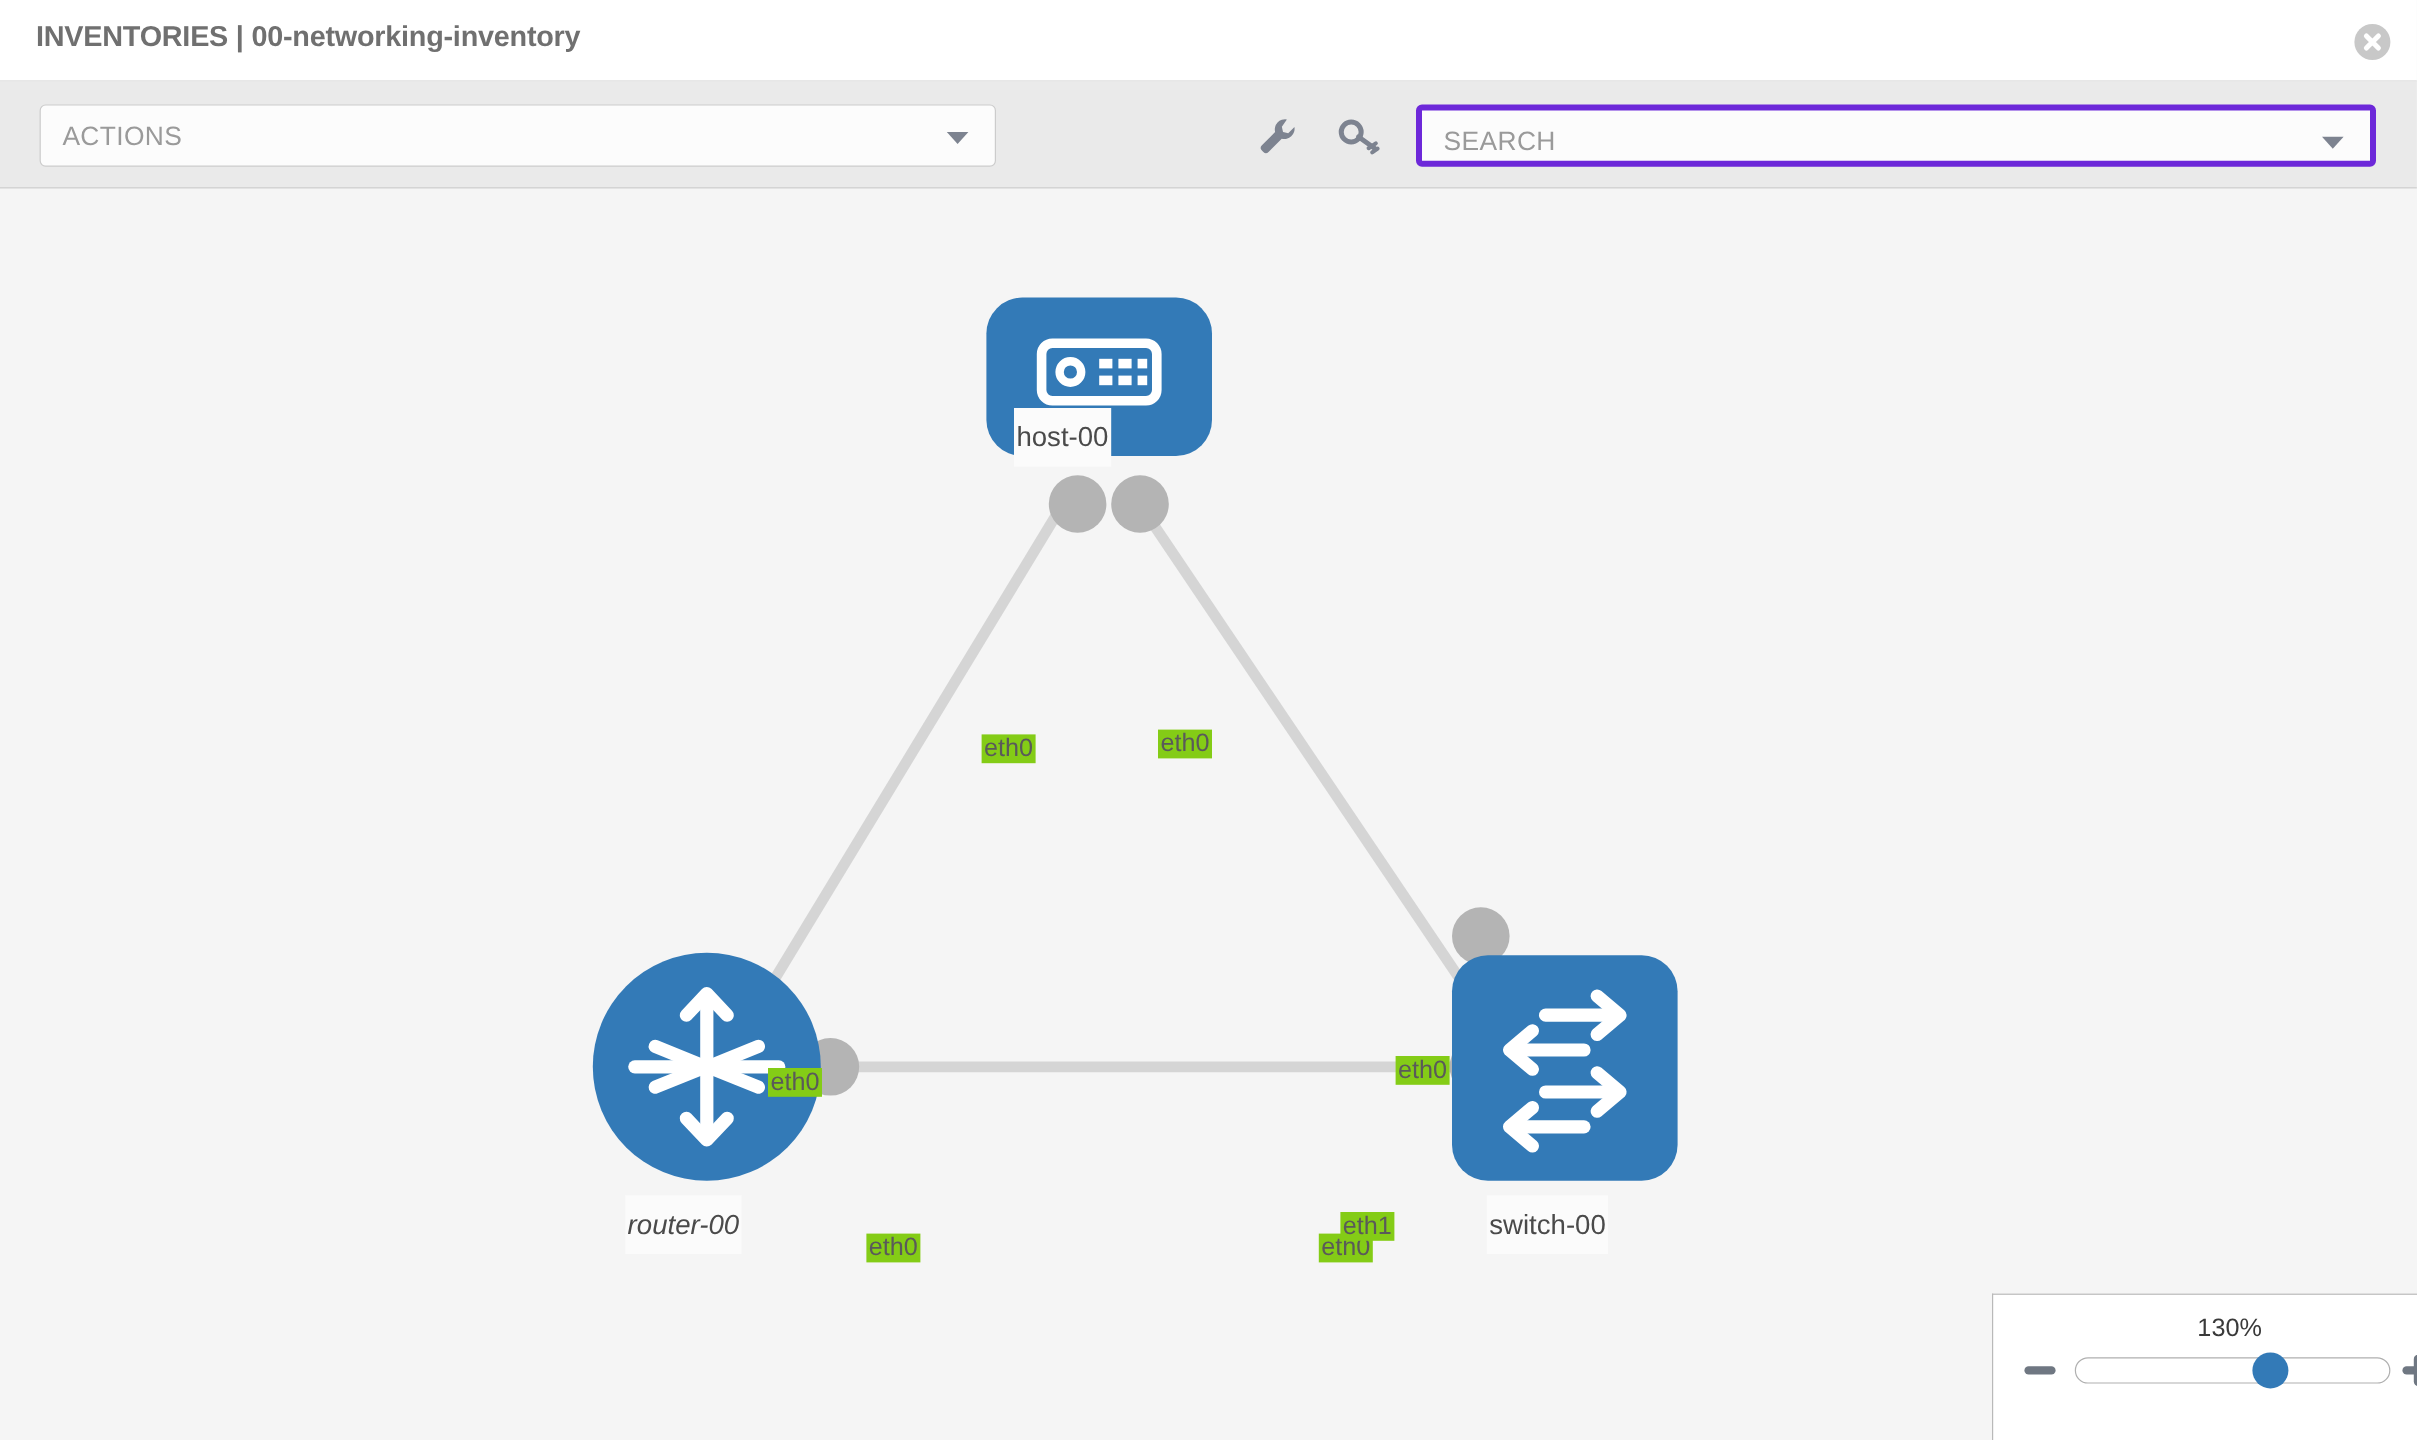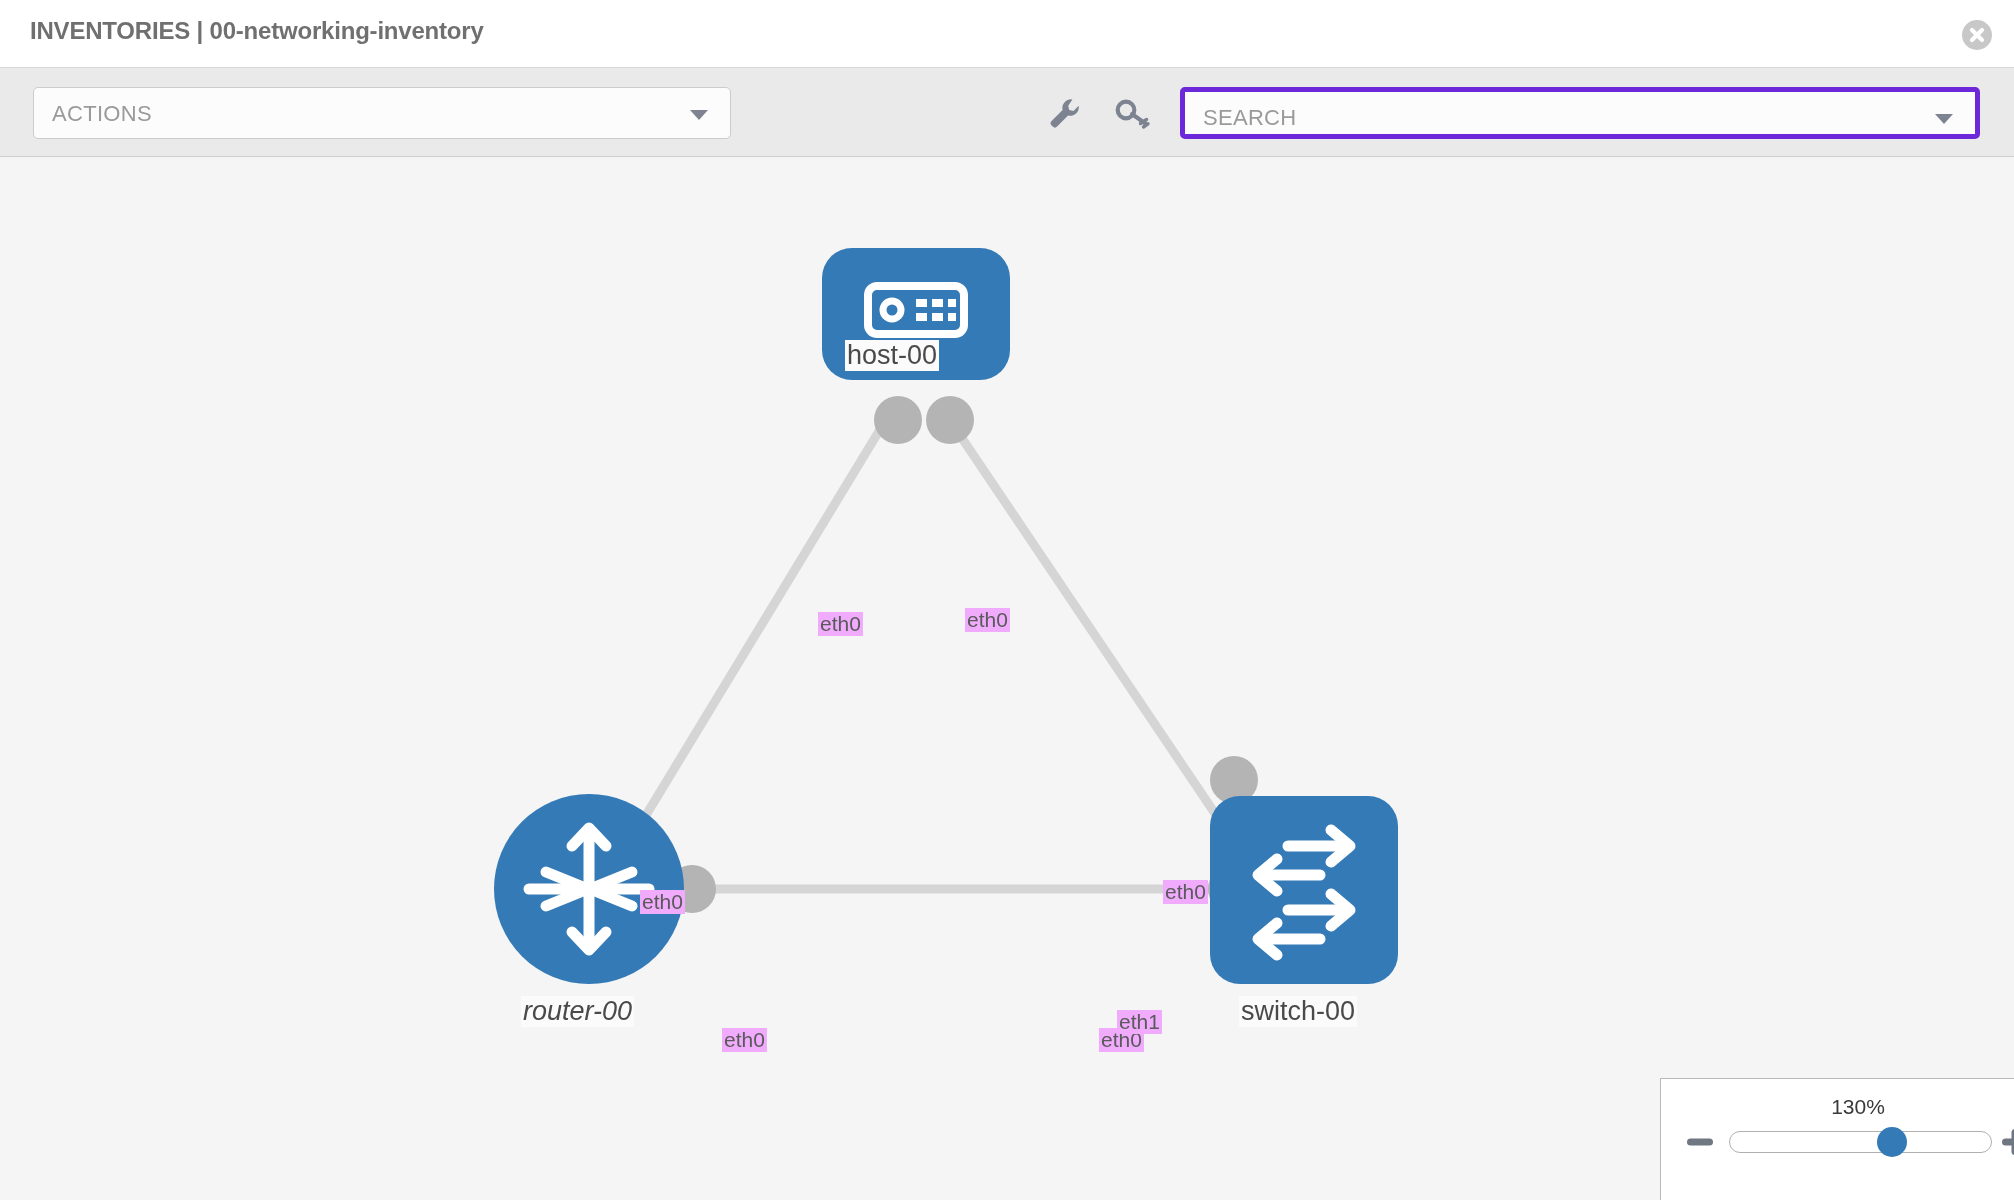--- a/index.html
+++ b/index.html
@@ -42,21 +42,21 @@
   .toolbar {
     position: absolute;
     left: 0; top: 68px;
     width: 2014px; height: 89px;
     background: #eaeaea;
     border-bottom: 1px solid #cfcfcf;
   }
   .actions-select {
     position: absolute;
     left: 33px; top: 87px;
-    width: 698px; height: 52px;
+    width: 797px; height: 52px;
     background: #fcfcfc;
     border: 1px solid #cccccc;
     border-radius: 5px;
   }
   .actions-label {
     position: absolute;
     left: 18px; top: 13px;
     font-size: 22px;
     color: #9a9a9a;
     letter-spacing: 0.3px;
@@ -100,31 +100,31 @@
     left: 0; top: 158px;
     width: 2014px; height: 1042px;
     background: #f5f5f5;
     overflow: hidden;
   }
   .graph-svg { position: absolute; left: 0; top: 0; }
 
   
   .node-label {
     position: absolute;
-    font-size: 27px;
+    font-size: 23px;
     color: #4a4a4a;
     background: #fbfbfb;
     white-space: nowrap;
-    padding: 0 2px;
+    padding: 11px 2px;
   }
   .iface-label {
     position: absolute;
     font-size: 21px;
     color: #5a5a5a;
-    background: #f0abfc;
+    background: #84cc16;
     white-space: nowrap;
     padding: 0 2px;
   }
 
   
   .zoom-panel {
     position: absolute;
     left: 1620px; top: 1078px;
     width: 394px; height: 140px;
     background: #ffffff;

